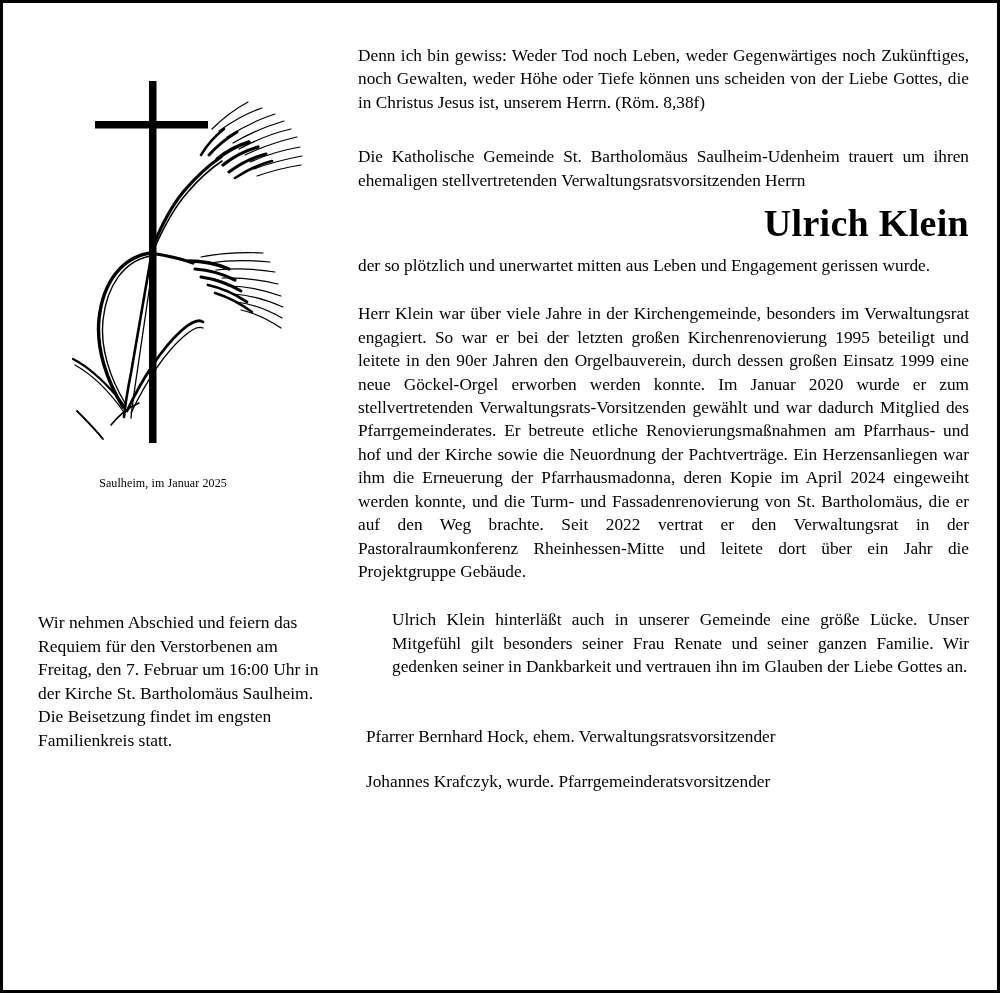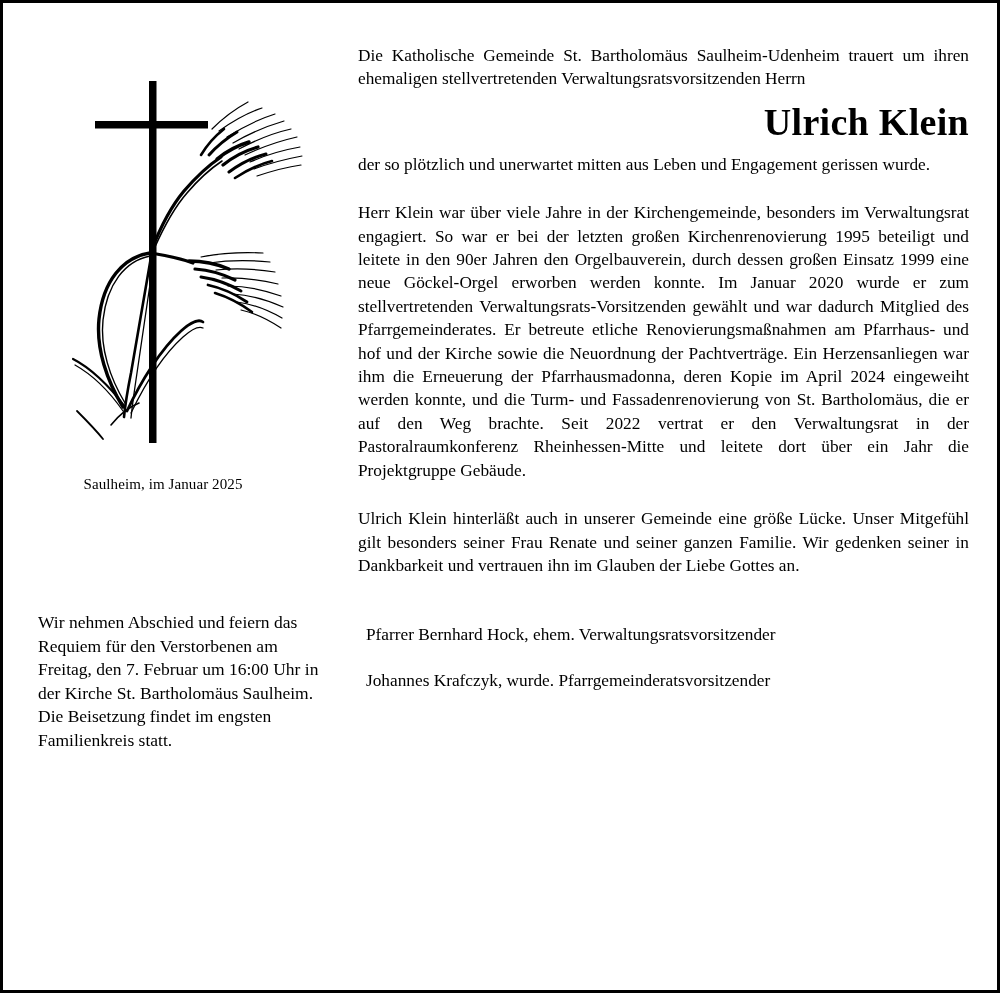--- a/index.html
+++ b/index.html
@@ -42,21 +42,21 @@
     top: 78px;
     width: 262px;
     height: 362px;
   }
   .place-date {
     position: absolute;
     left: 0;
     top: 473px;
     width: 320px;
     text-align: center;
-    font-size: 15px;
+    font-size: 12px;
     letter-spacing: 0.1px;
   }
   .funeral-block {
     position: absolute;
     left: 35px;
     top: 608px;
     width: 286px;
     font-size: 17.5px;
     line-height: 23.5px;
     text-align: left;
@@ -91,20 +91,21 @@
     letter-spacing: 0.3px;
   }
   .after-name {
     margin-bottom: 25px;
   }
   .bio {
     margin-bottom: 25px;
   }
   .closing {
     margin-bottom: 46px;
+    margin-left: 34px;
   }
   .signature {
     font-size: 17.3px;
     line-height: 23.4px;
     text-align: left;
     margin: 0 0 22px 8px;
   }
 </style>
 </head>
 <body>
@@ -182,20 +183,21 @@
         </svg>
       </div>
 
       <div class="place-date">Saulheim, im Januar 2025</div>
 
       <div class="funeral-block">Wir nehmen Abschied und feiern das Requiem für den Verstorbenen am Freitag, den 7. Februar um 16:00 Uhr in der Kirche St. Bartholomäus Saulheim. Die Beisetzung findet im engsten Familienkreis statt.</div>
     </div>
 
     <div class="right-col">
 
+      <p class="para verse">Denn ich bin gewiss: Weder Tod noch Leben, weder Gegenwärtiges noch Zukünftiges, noch Gewalten, weder Höhe oder Tiefe können uns scheiden von der Liebe Gottes, die in Christus Jesus ist, unserem Herrn. (Röm. 8,38f)</p>
 
       <p class="para intro">Die Katholische Gemeinde St. Bartholomäus Saulheim-Udenheim trauert um ihren ehemaligen stellvertretenden Verwaltungsratsvorsitzenden Herrn</p>
 
       <div class="deceased-name">Ulrich Klein</div>
 
       <p class="para after-name">der so plötzlich und unerwartet mitten aus Leben und Engagement gerissen wurde.</p>
 
       <p class="para bio">Herr Klein war über viele Jahre in der Kirchengemeinde, besonders im Verwaltungsrat engagiert. So war er bei der letzten großen Kirchenrenovierung 1995 beteiligt und leitete in den 90er Jahren den Orgelbauverein, durch dessen großen Einsatz 1999 eine neue Göckel-Orgel erworben werden konnte. Im Januar 2020 wurde er zum stellvertretenden Verwaltungsrats-Vorsitzenden gewählt und war dadurch Mitglied des Pfarrgemeinderates. Er betreute etliche Renovierungsmaßnahmen am Pfarrhaus- und hof und der Kirche sowie die Neuordnung der Pachtverträge. Ein Herzensanliegen war ihm die Erneuerung der Pfarrhausmadonna, deren Kopie im April 2024 eingeweiht werden konnte, und die Turm- und Fassadenrenovierung von St. Bartholomäus, die er auf den Weg brachte. Seit 2022 vertrat er den Verwaltungsrat in der Pastoralraumkonferenz Rheinhessen-Mitte und leitete dort über ein Jahr die Projektgruppe Gebäude.</p>
 
       <p class="para closing">Ulrich Klein hinterläßt auch in unserer Gemeinde eine größe Lücke. Unser Mitgefühl gilt besonders seiner Frau Renate und seiner ganzen Familie. Wir gedenken seiner in Dankbarkeit und vertrauen ihn im Glauben der Liebe Gottes an.</p>

